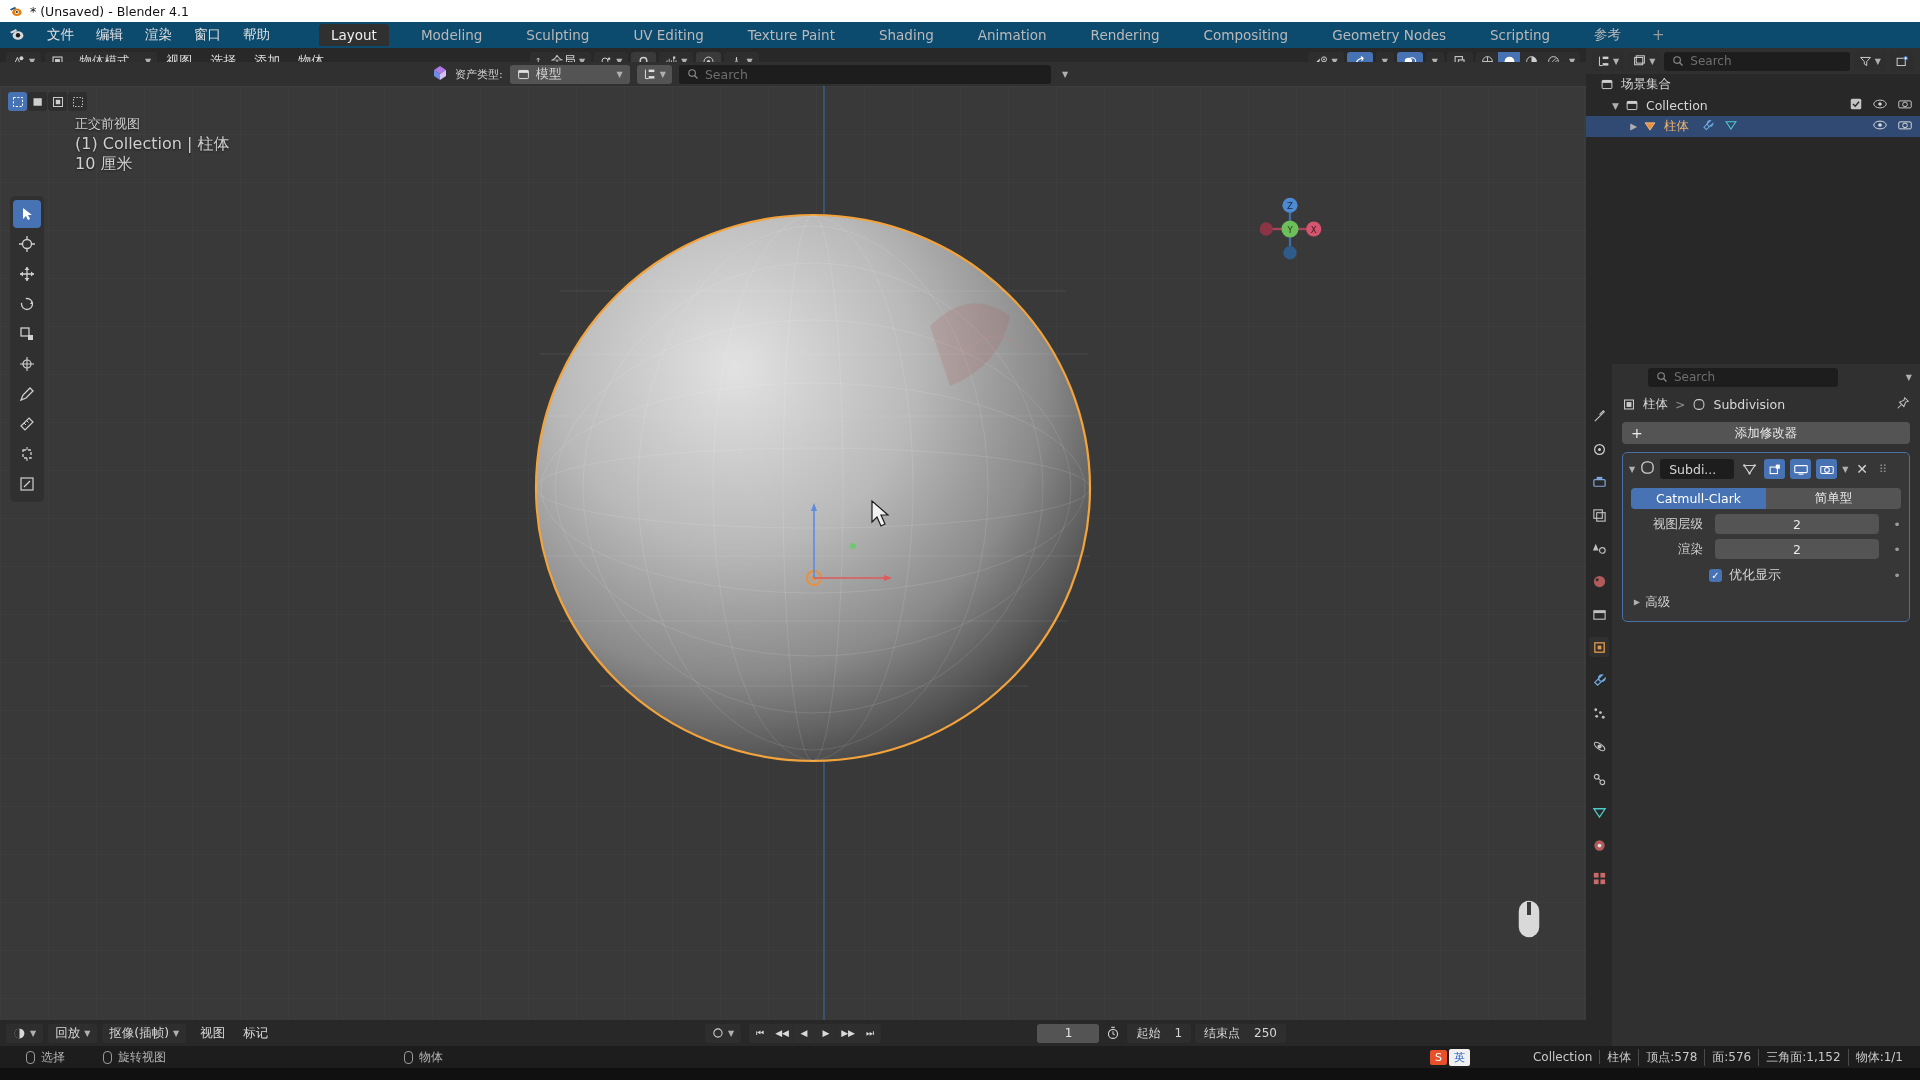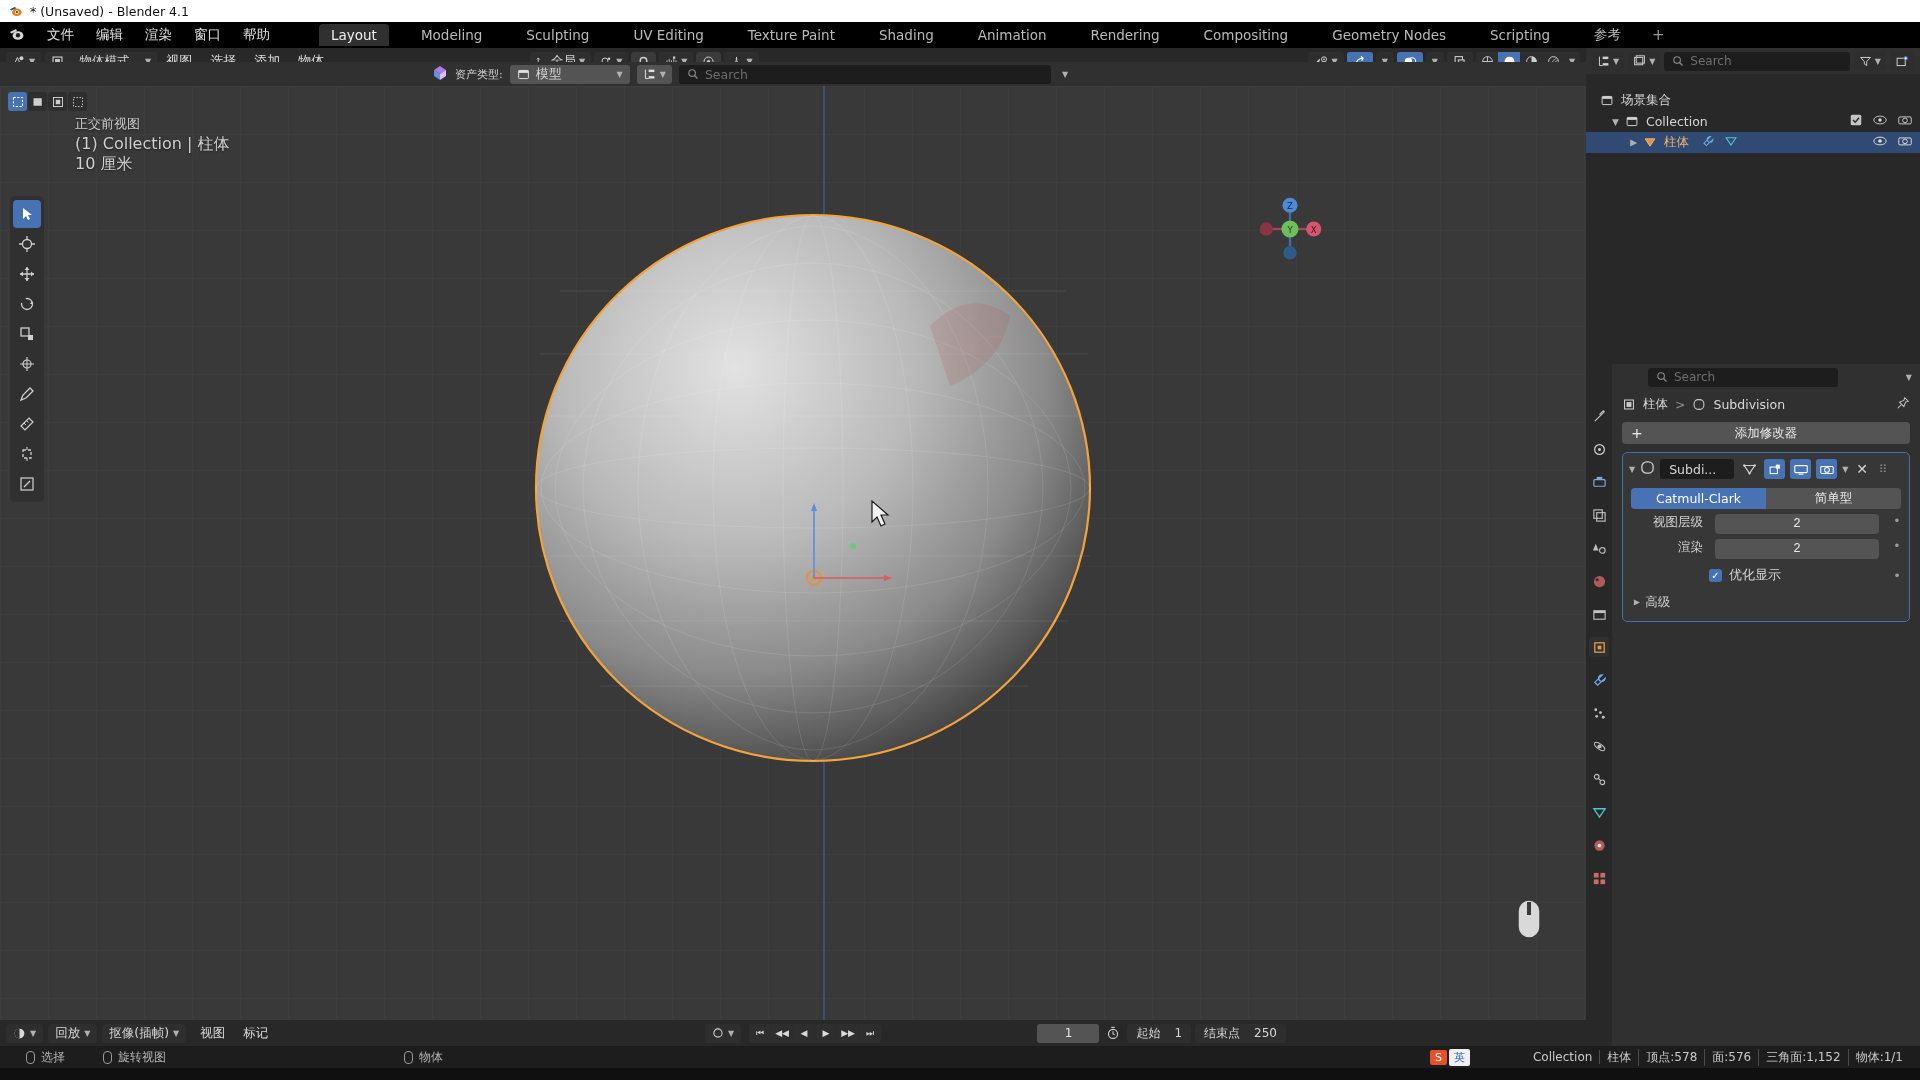--- a/index.html
+++ b/index.html
@@ -8,21 +8,21 @@
   body{ position:relative; font-size:13px; color:#d6d6d6; }
 
   
   #titlebar{ position:absolute; left:0; top:0; width:1920px; height:22px;
     background:#ffffff; color:#111; display:flex; align-items:center; gap:7px;
     padding-left:9px; font-size:12.5px; }
   #titlebar .blogo{ width:14px; height:14px; position:relative; }
 
   
   #topbar{ position:absolute; left:0; top:22px; width:1920px; height:26px;
-    background:#000000; display:flex; align-items:center; padding-left:8px; gap:0px; }
+    background:#0c4a6e; display:flex; align-items:center; padding-left:8px; gap:0px; }
   #topbar .blend-icon{ width:20px; height:18px; margin-right:8px; position:relative; }
   .menu-item{ padding:3px 11px; font-size:13.5px; color:#e0e0e0; border-radius:3px; cursor:default; }
   .wstab{ padding:3px 12px; font-size:13.5px; color:#b9b9b9; border-radius:4px 4px 0 0; margin:0 10px; }
   .wstab.active{ background:#303030; color:#f0f0f0; }
   #wstabs{ display:flex; align-items:center; margin-left:28px; }
   .plus-tab{ padding:2px 9px; color:#9a9a9a; font-size:15px; }
   #scene-box{ position:absolute; right:342px; top:26px; height:19px; display:flex;
     align-items:center; }
   .sc-chunk{ background:#2b2b2b; height:19px; display:flex; align-items:center;
     padding:0 5px; border-radius:3px; gap:3px; }
@@ -146,21 +146,21 @@
   #mod-row{ display:flex; align-items:center; gap:5px; height:22px; }
   .mod-name{ background:#1d1d1d; border-radius:3px; height:20px; display:flex;
     align-items:center; padding:0 9px; font-size:12.5px; width:74px; }
   .ibtn{ width:21px; height:20px; border-radius:3px; display:flex; align-items:center;
     justify-content:center; background:#4a4a4a; }
   .ibtn.on{ background:#4772b3; }
   #seg{ display:flex; margin:8px 2px 0 2px; height:21px; border-radius:4px; overflow:hidden; }
   #seg > div{ flex:1; display:flex; align-items:center; justify-content:center;
     font-size:12.5px; background:#545454; color:#e8e8e8; }
   #seg > div.on{ background:#4772b3; color:#fff; }
-  .prop-line{ display:flex; margin-top:5px; gap:12px;font-family:Liberation Mono, monospace; }
+  .prop-line{ display:flex; align-items:center; margin-top:5px; gap:12px; }
   .pl-label{ width:74px; text-align:right; font-size:12.5px; color:#d2d2d2; }
   .pl-field{ flex:1; height:20px; background:#545454; border-radius:4px; display:flex;
     align-items:center; justify-content:center; font-size:12.5px; color:#e9e9e9; }
   .pl-dot{ width:12px; text-align:center; color:#9b9b9b; font-size:13px; }
   .chk-line{ display:flex; align-items:center; margin-top:7px; gap:7px; padding-left:80px; }
   .chk{ width:13px; height:13px; background:#4772b3; border-radius:3px; display:flex;
     align-items:center; justify-content:center; color:#fff; font-size:10px; }
   #adv{ display:flex; align-items:center; gap:6px; margin-top:10px; padding-left:4px;
     font-size:12.5px; color:#d2d2d2; }
 </style>
@@ -666,21 +666,21 @@
     </div>
     <div style="display:flex;align-items:center;background:#2e2e2e;height:19px;border-radius:3px;padding:0 5px">
       <svg width="14" height="13" viewBox="0 0 16 16">
           <rect x="2" y="4" width="10" height="9" fill="none" stroke="#d0d0d0" stroke-width="1.2"></rect>
           <circle cx="12.5" cy="4" r="2.8" fill="#4772b3"></circle>
           <path d="M12.5 2.4 v3.2 M10.9 4 h3.2" stroke="#fff" stroke-width="1.1"></path>
         </svg>
     </div>
   </div>
 
-  <div class="ol-row" style="padding-left:14px;margin-top:16px;">
+  <div class="ol-row" style="padding-left:14px;">
     <svg width="14" height="13" viewBox="0 0 16 16" style="margin-right:7px">
         <rect x="2" y="3" width="12" height="10" rx="1" fill="none" stroke="#d0d0d0" stroke-width="1.2"></rect>
         <rect x="2" y="3" width="12" height="3" fill="#d0d0d0"></rect>
       </svg>
     <span>场景集合</span>
   </div>
 
   <div class="ol-row" style="padding-left:26px;">
     <span class="chev" style="margin-right:6px;font-size:9px">▼</span>
     <svg width="14" height="13" viewBox="0 0 16 16" style="margin-right:7px">

